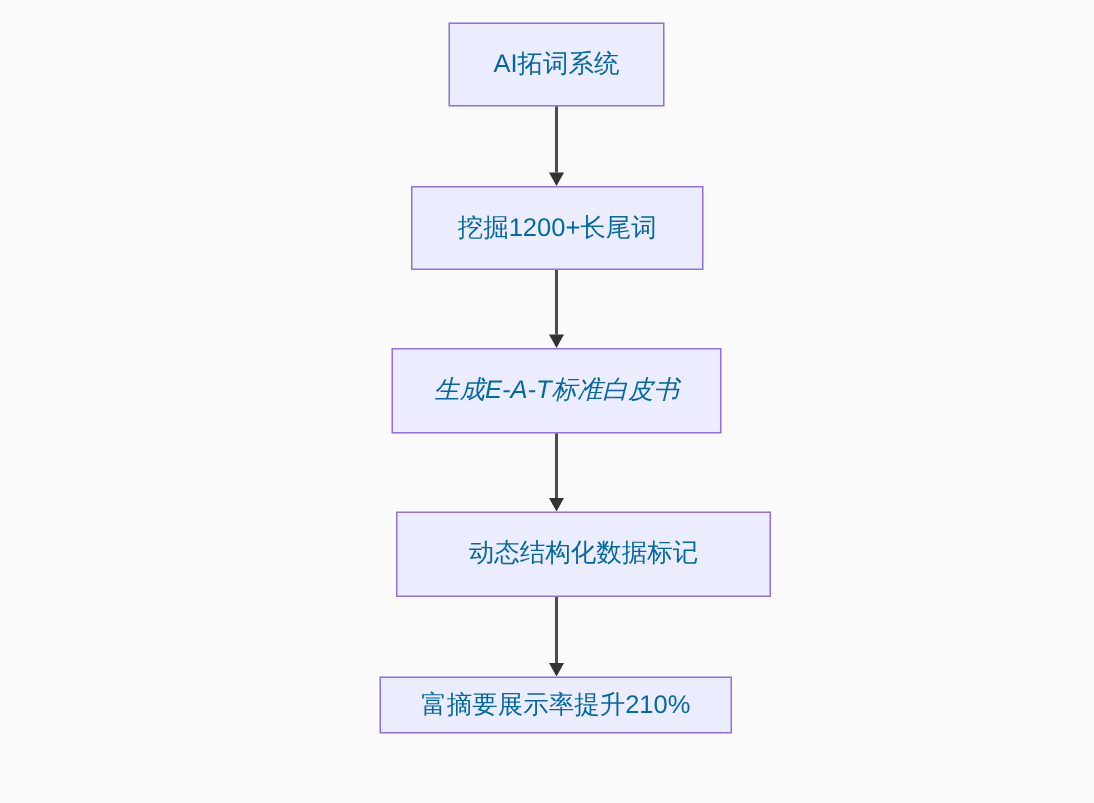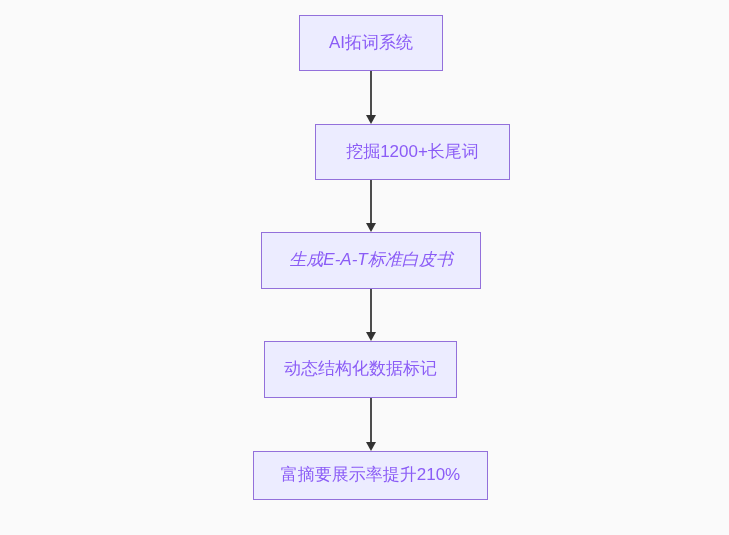--- a/index.html
+++ b/index.html
@@ -17,21 +17,21 @@
   .node {
     position: absolute;
     box-sizing: border-box;
     background: #ececff;
     border: 1px solid #9370db;
     display: flex;
     align-items: center;
     justify-content: center;
   }
   .node-label {
-    color: #8b5cf6;
+    color: #0369a1;
     font-size: 17px;
     line-height: 1.2;
     text-align: center;
     white-space: nowrap;
   }
   .edge {
     position: absolute;
     left: 366px;
     width: 10px;
     display: flex;
@@ -45,24 +45,24 @@
   }
   .edge-head {
     width: 0;
     height: 0;
     border-left: 5px solid transparent;
     border-right: 5px solid transparent;
     border-top: 9px solid #333333;
   }
   
   .n0 { left: 299px; top: 15px;  width: 144px; height: 56px; }
-  .n1 { left: 274px; top: 124px; width: 195px; height: 56px; margin-left: 41px; }
+  .n1 { left: 274px; top: 124px; width: 195px; height: 56px; }
   .n2 { left: 261px; top: 232px; width: 220px; height: 57px; font-style: italic; }
-  .n3 { left: 264px; top: 341px; width: 193px; height: 57px; }
-  .n4 { left: 253px; top: 451px; width: 235px; height: 49px; }
+  .n3 { left: 264px; top: 341px; width: 250px; height: 57px; }
+  .n4 { left: 253px; top: 451px; width: 235px; height: 38px; }
   
   .e0 { top: 71px;  height: 53px; }
   .e1 { top: 180px; height: 52px; }
   .e2 { top: 289px; height: 52px; }
   .e3 { top: 398px; height: 53px; }
 </style>
 </head>
 <body>
 
 <div class="canvas">

